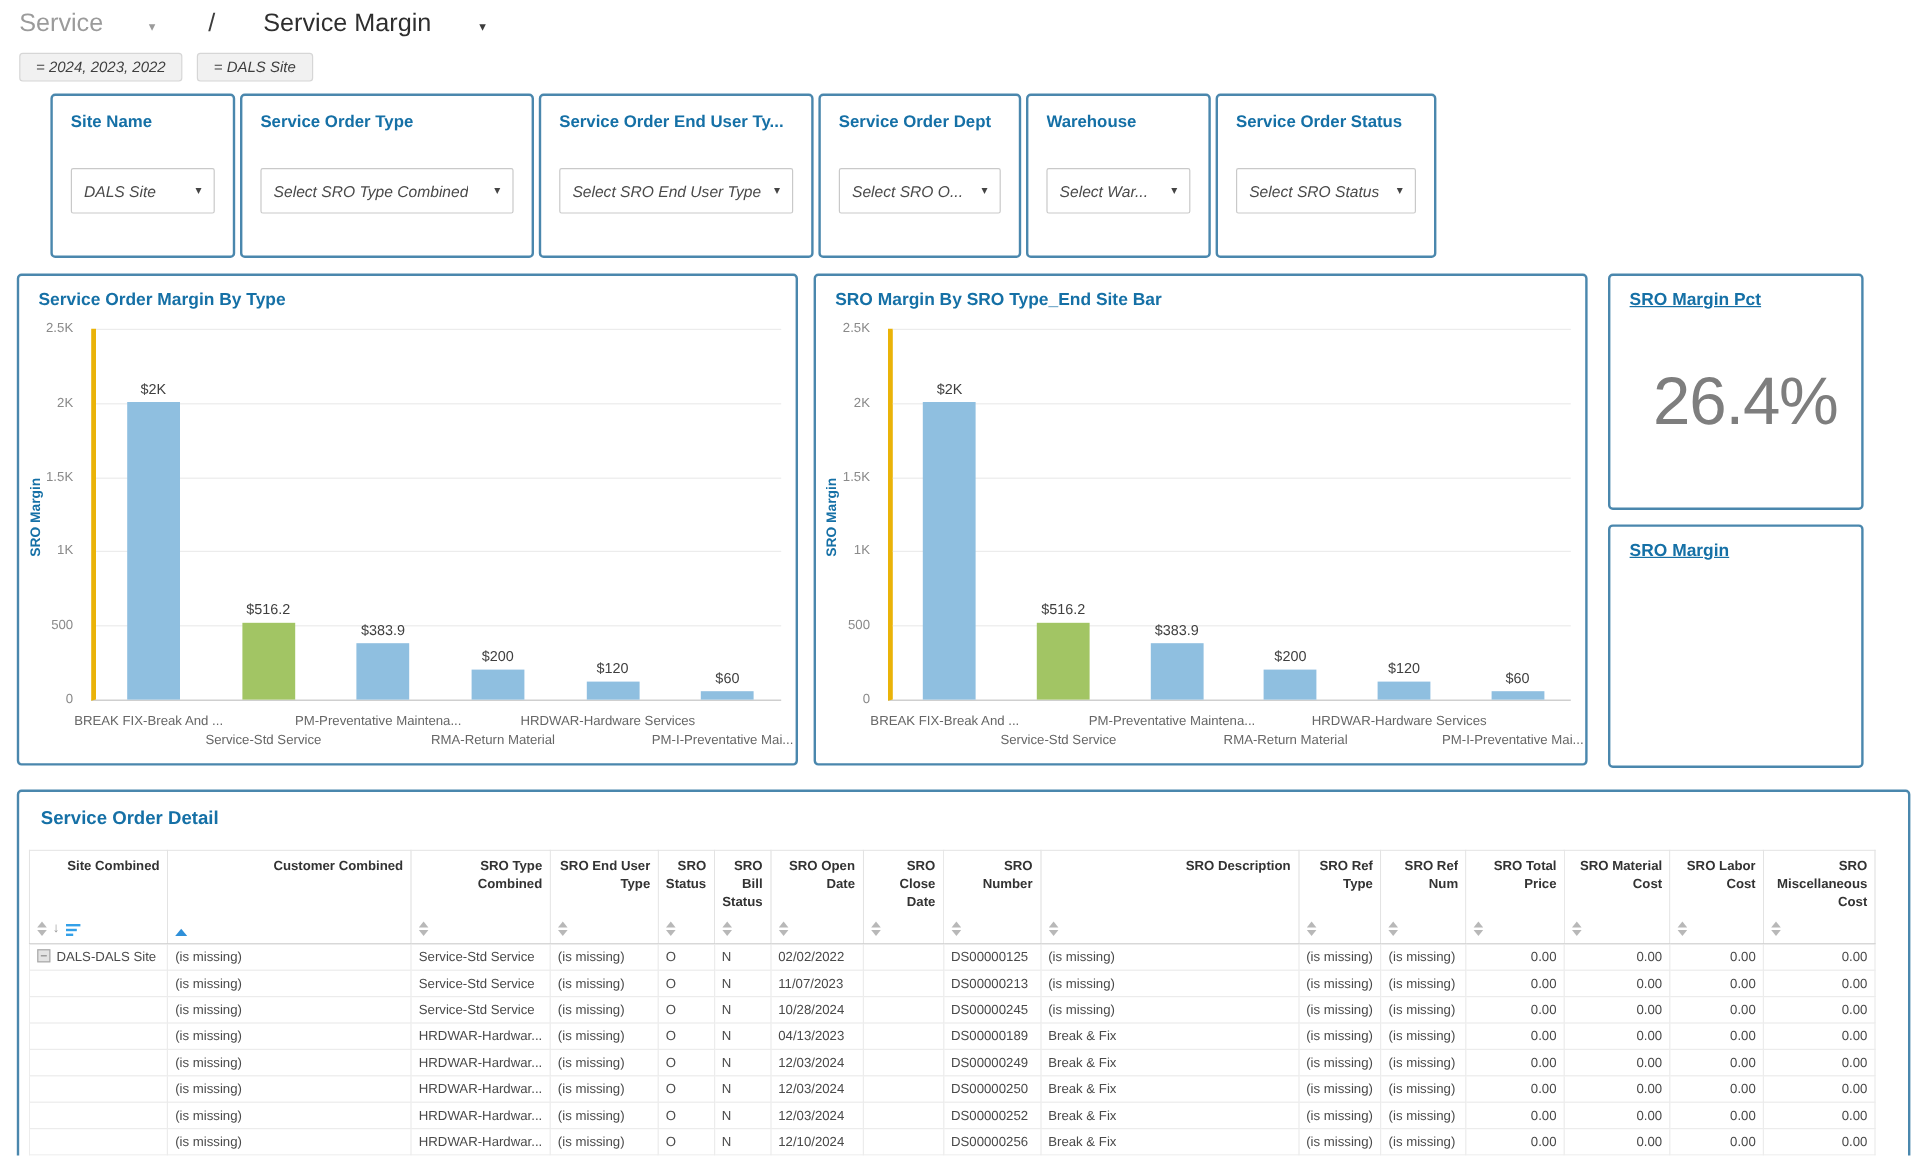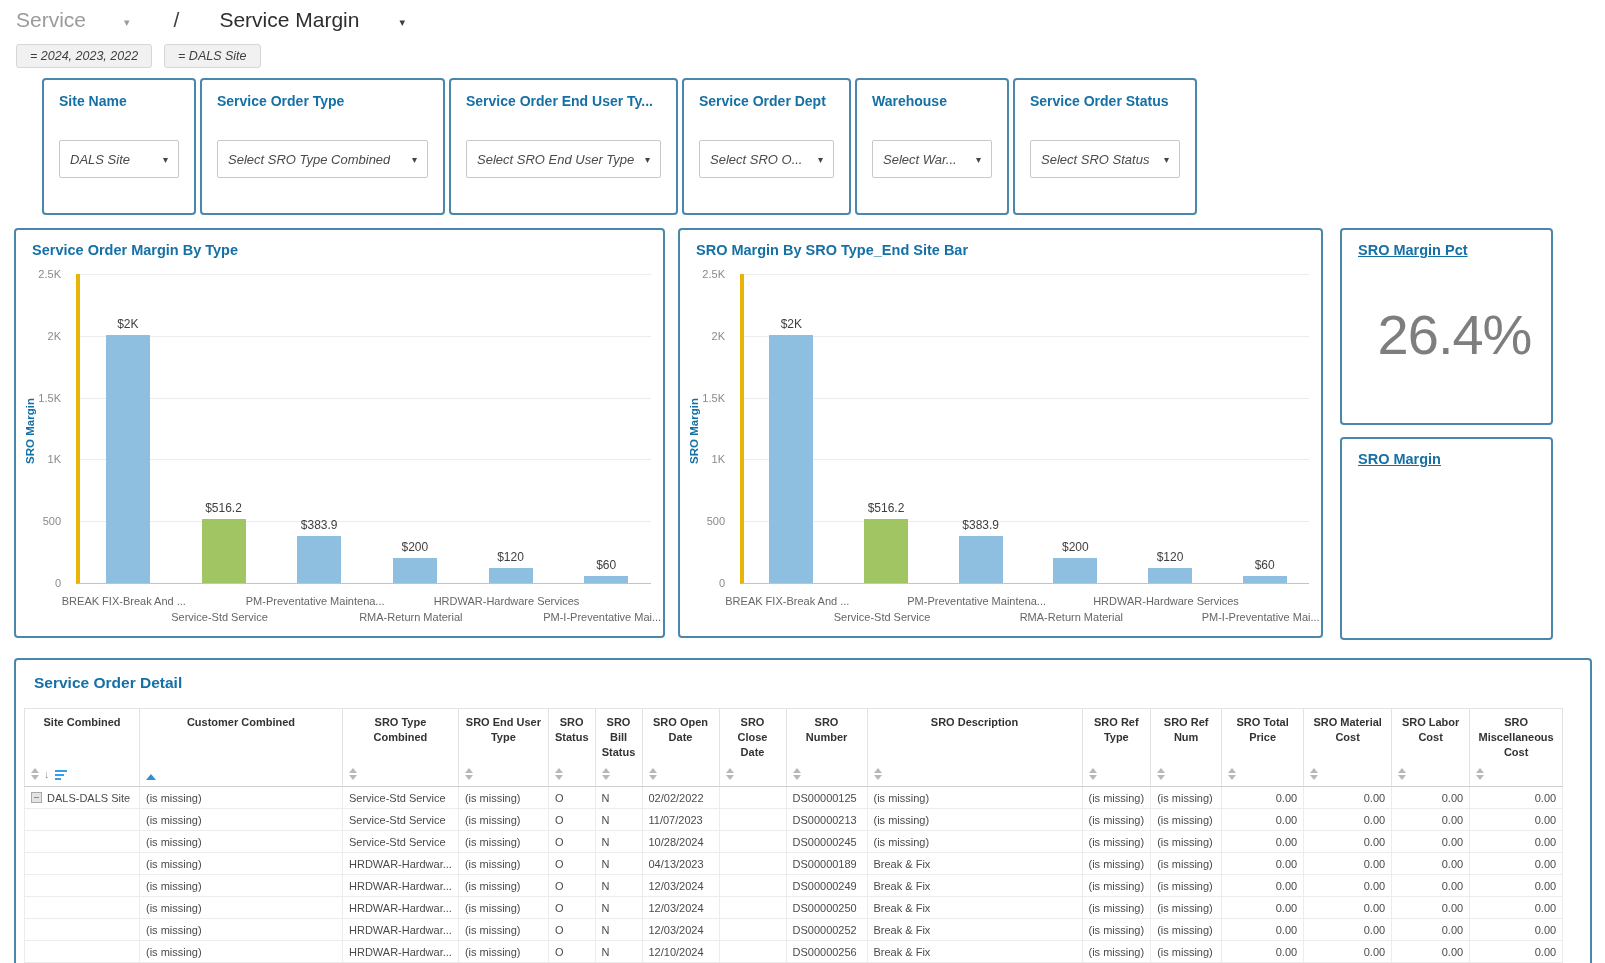--- a/index.html
+++ b/index.html
@@ -56,21 +56,21 @@
 
   
   .kpi-title{position:absolute;left:16px;top:12px;font-size:14.5px;font-weight:700;color:#1570a6;text-decoration:underline;}
   .kpi-value{position:absolute;left:0;right:0;top:54%;transform:translateY(-50%);
              text-align:center;font-size:56px;color:#7e7e7e;letter-spacing:-1px;padding-left:16px;}
 
   
   .table-title{position:absolute;left:18px;top:14px;font-size:15.5px;font-weight:700;color:#1570a6;}
   .tablewrap{position:absolute;left:8px;right:8px;top:48px;bottom:0;overflow:hidden;}
   table{border-collapse:collapse;table-layout:fixed;font-size:11px;color:#4a4a4a;}
-  th{border:1px solid #e3e3e3;border-bottom:1px solid #cfcfcf;vertical-align:top;text-align:center;
+  th{border:1px solid #e3e3e3;border-bottom:1px solid #cfcfcf;vertical-align:top;text-align:right;
      padding:6px 6px 26px 6px;position:relative;color:#333;height:78px;box-sizing:border-box;background:#fff;margin-left:42px;}
   .th-label{font-weight:700;line-height:1.35;font-size:11px;overflow:hidden;}
   .th-sort{position:absolute;left:6px;bottom:6px;display:flex;align-items:flex-end;gap:5px;}
   td{border:1px solid #ececec;padding:3px 6px;height:22px;box-sizing:border-box;
      white-space:nowrap;overflow:hidden;}
   td:nth-child(n+13){text-align:right;}
   .sorter{display:inline-flex;flex-direction:column;align-items:center;}
   .tri-up{width:0;height:0;border-left:4px solid transparent;border-right:4px solid transparent;
           border-bottom:5px solid #b8b8b8;margin-bottom:2px;}
   .tri-down{width:0;height:0;border-left:4px solid transparent;border-right:4px solid transparent;

